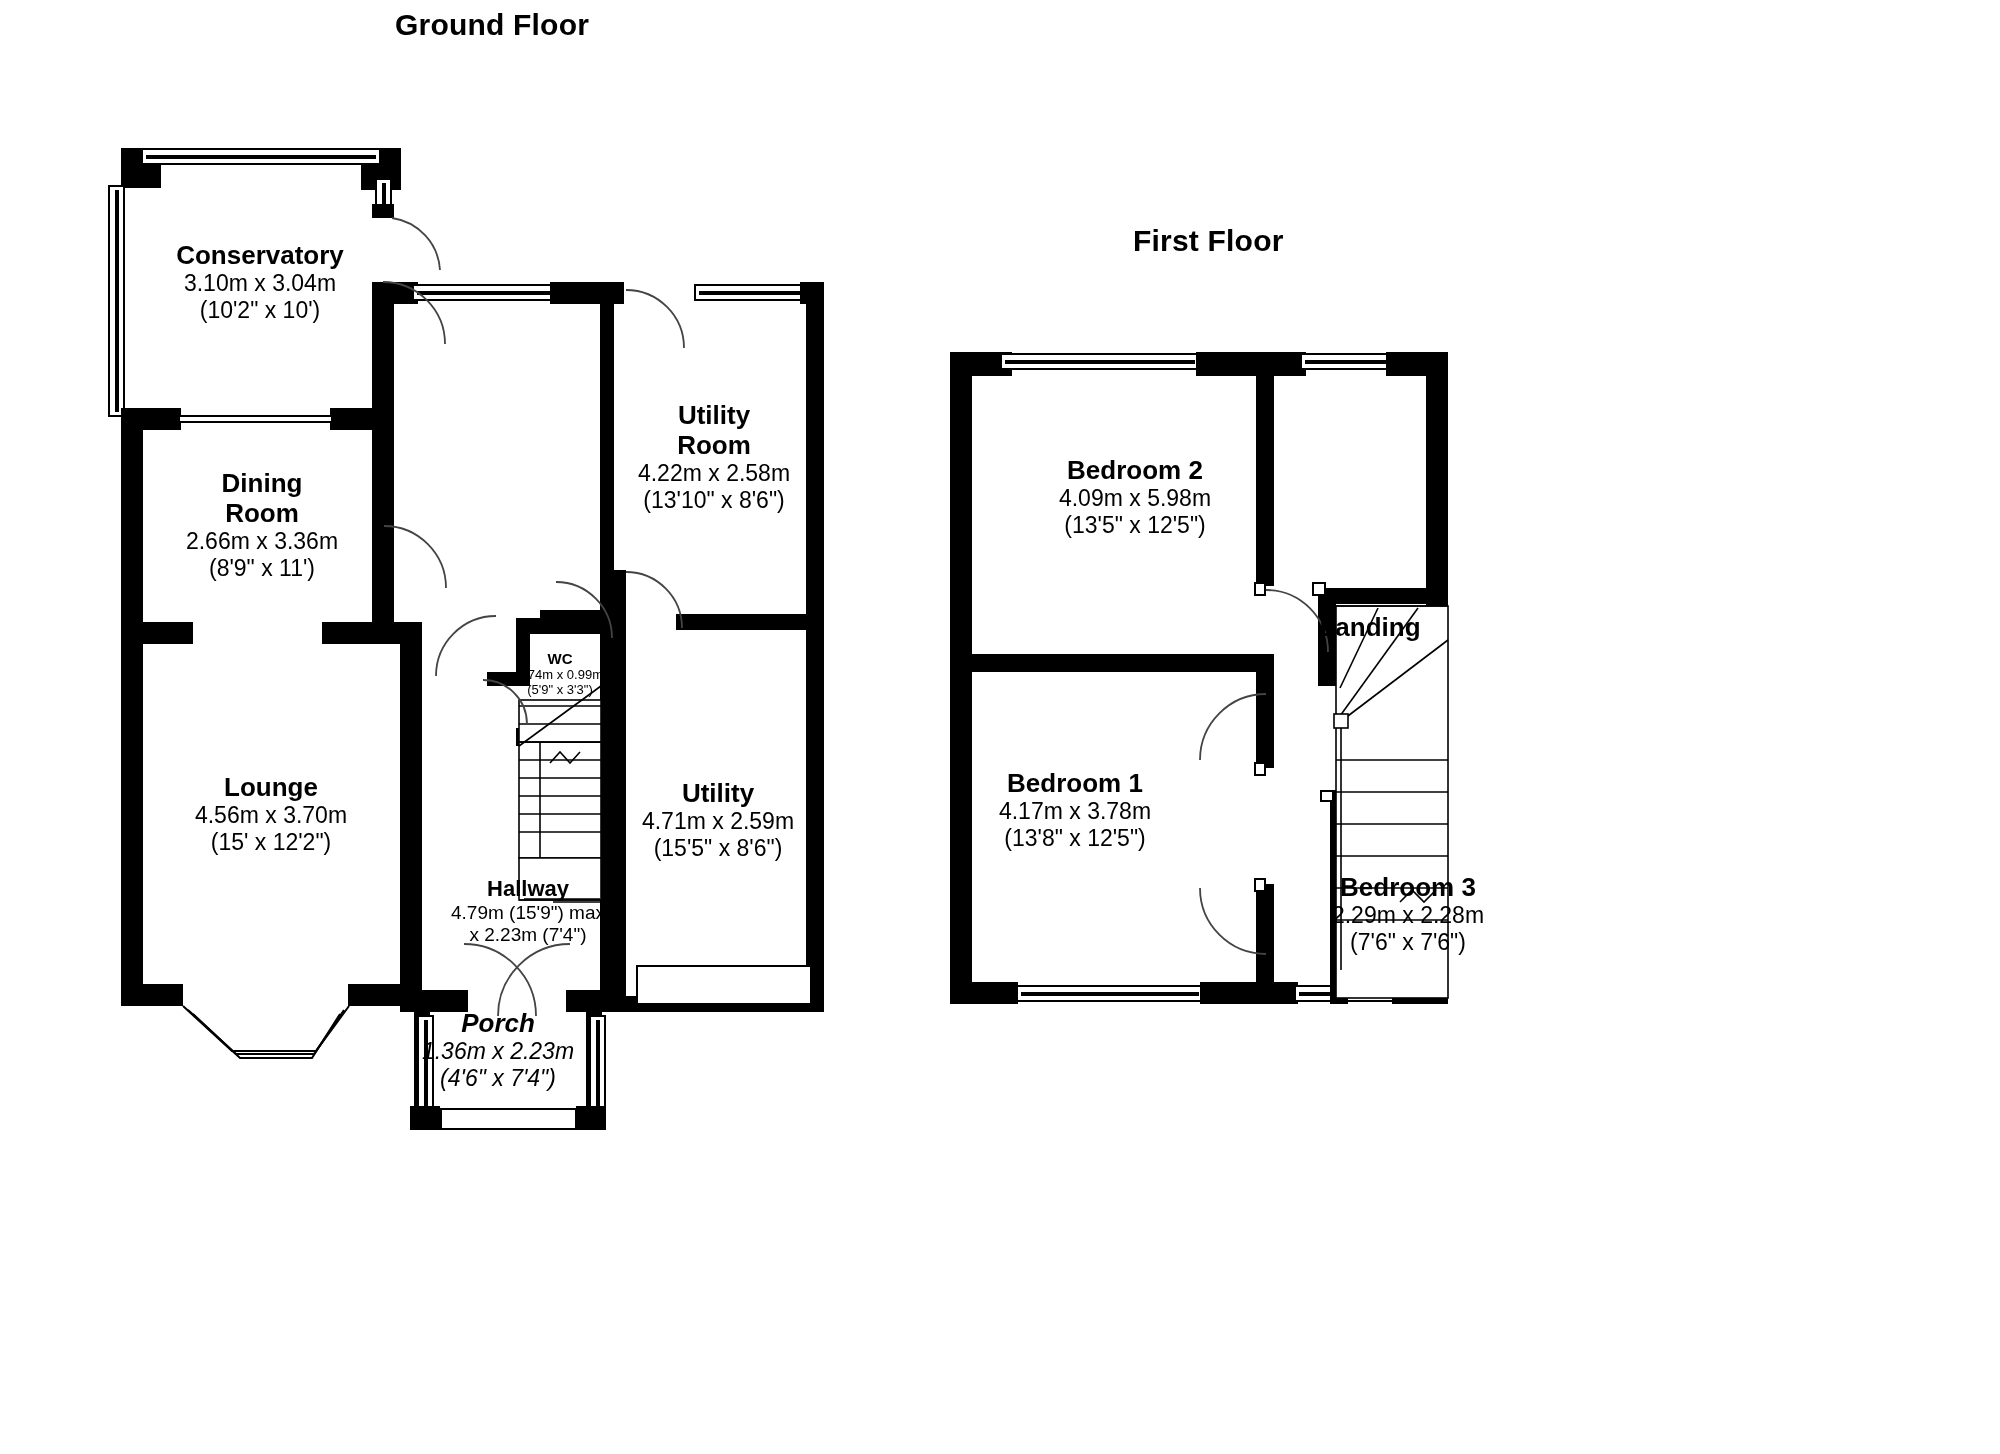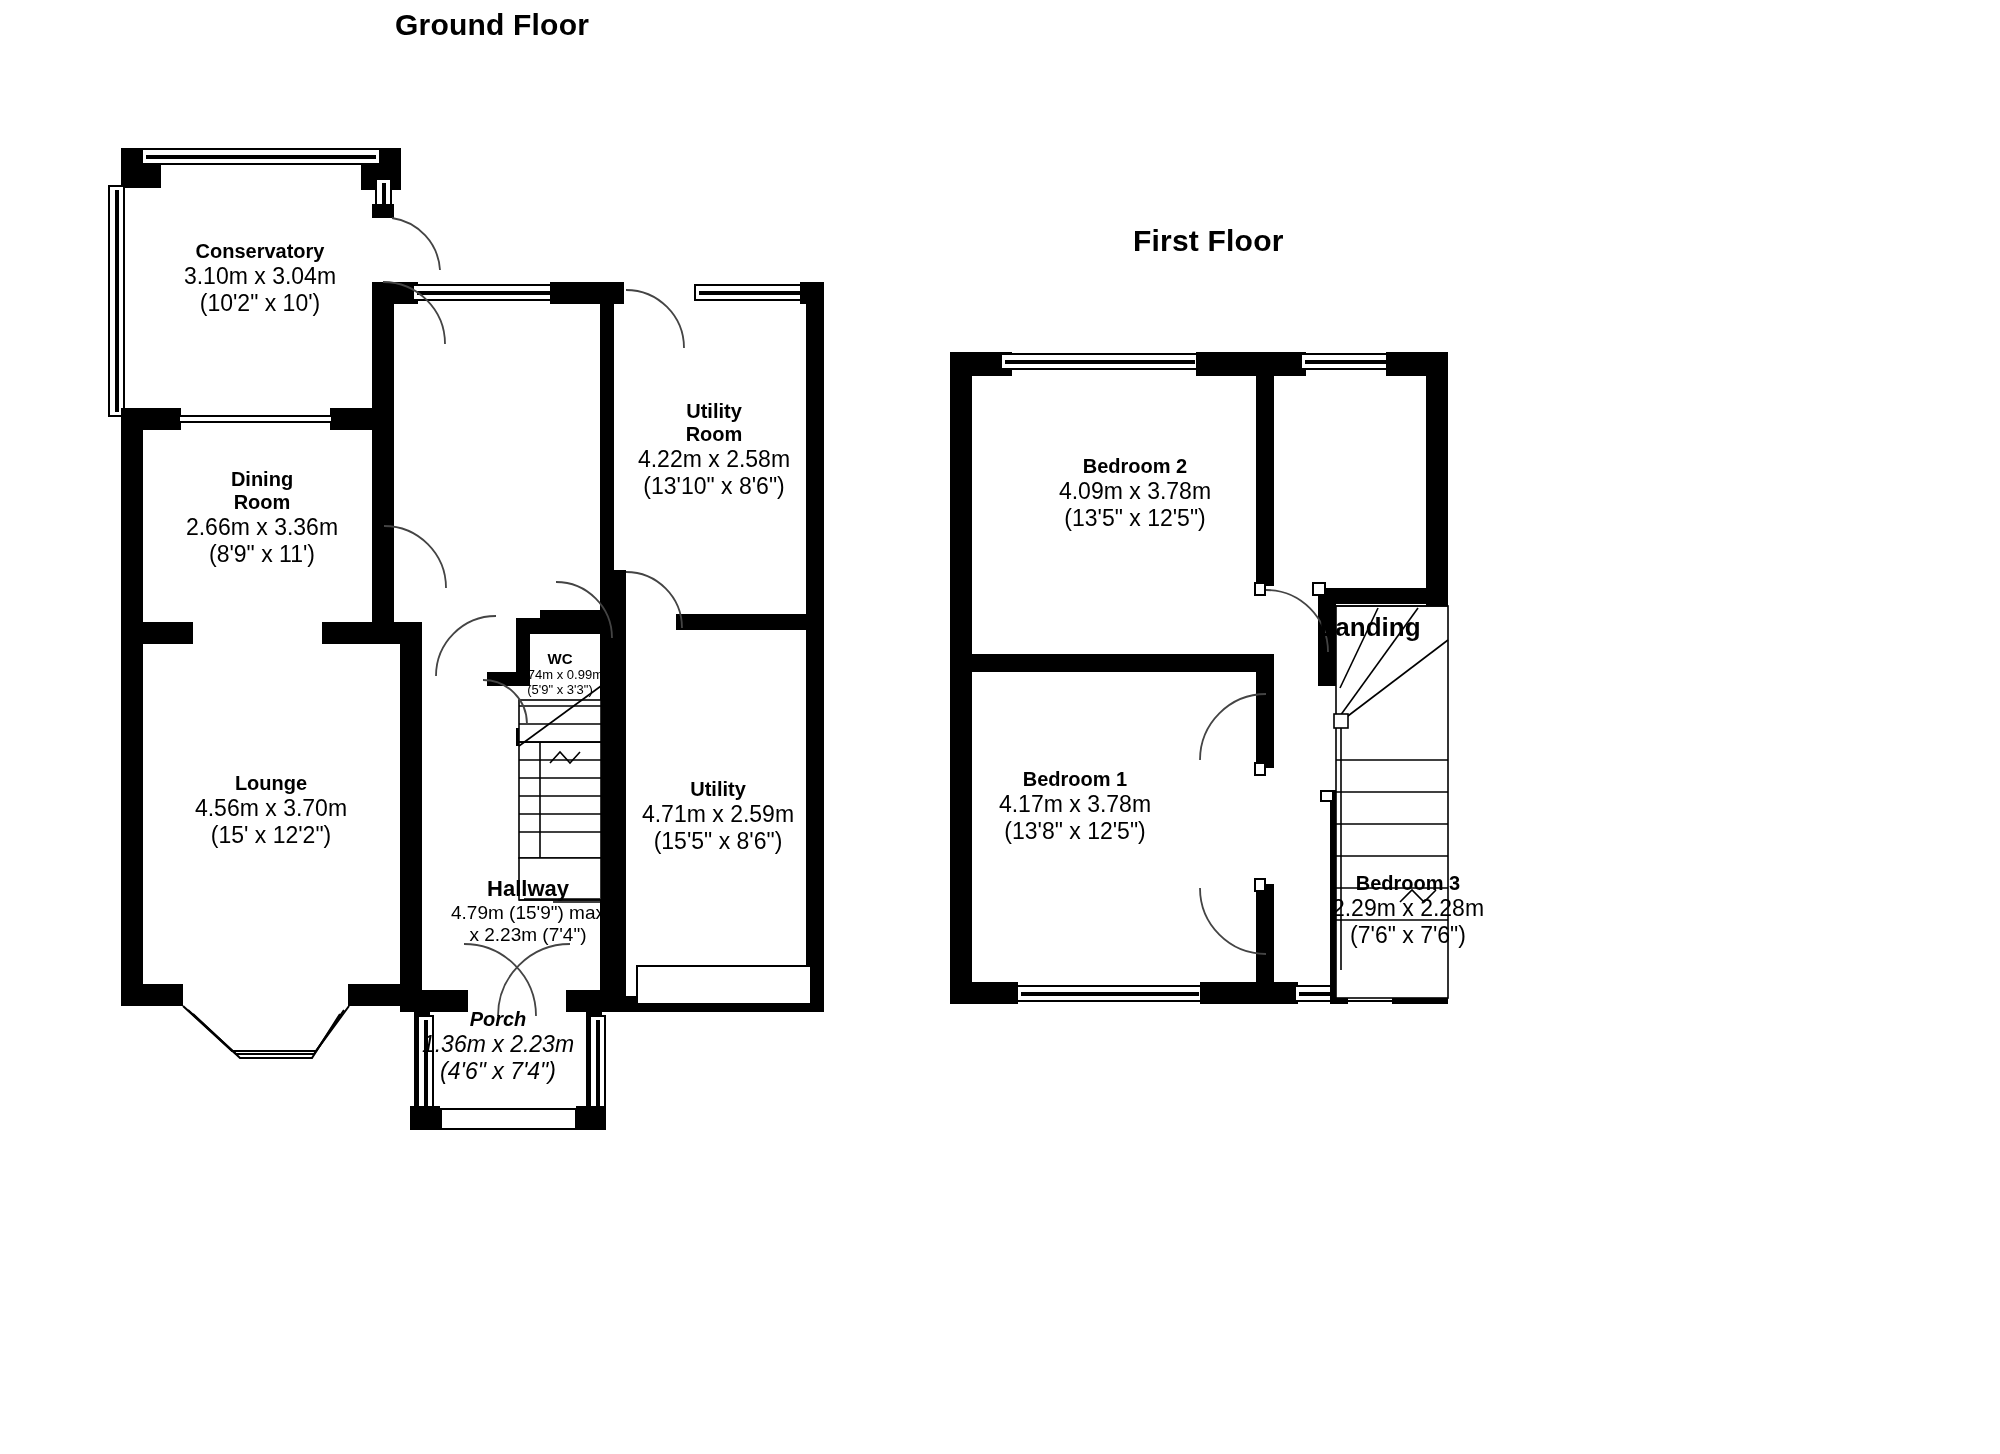--- a/index.html
+++ b/index.html
@@ -11,21 +11,21 @@
                white-space:nowrap;}
 
   
   .plan{position:absolute;}
 
   
   .wall{position:absolute;background:#000;}
 
   
   .room{position:absolute;text-align:center;white-space:nowrap;line-height:1.16;}
-  .room .nm{font-size:20px;font-weight:bold;display:block;}
+  .room .nm{font-size:26px;font-weight:bold;display:block;}
   .room .d1{font-size:23px;display:block;}
   .room .d2{font-size:23px;display:block;}
 
   .room.small .nm{font-size:15px;}
   .room.small .d1{font-size:13px;}
   .room.small .d2{font-size:13px;}
 
   .room.hall .nm{font-size:22px;}
   .room.hall .d1,.room.hall .d2{font-size:19px;}
 
@@ -298,21 +298,21 @@
       <path d="M1206,766 A66,66 0 0 1 1272,700" transform="translate(-6,-6)"></path>
 
       <path d="M1206,888 A66,66 0 0 0 1272,954" transform="translate(-6,0)"></path>
 
       <path d="M1330,800 A0,0 0 0 1 1330,800"></path>
     </g>
   </svg>
 
   <div class="room" style="left:1020px;top:455px;width:230px;">
     <span class="nm">Bedroom 2</span>
-    <span class="d1">4.09m x 3.78m</span>
+    <span class="d1">4.09m x 5.98m</span>
     <span class="d2">(13'5" x 12'5")</span>
   </div>
 
 
   <div class="room" style="left:960px;top:768px;width:230px;">
     <span class="nm">Bedroom 1</span>
     <span class="d1">4.17m x 3.78m</span>
     <span class="d2">(13'8" x 12'5")</span>
   </div>
 

